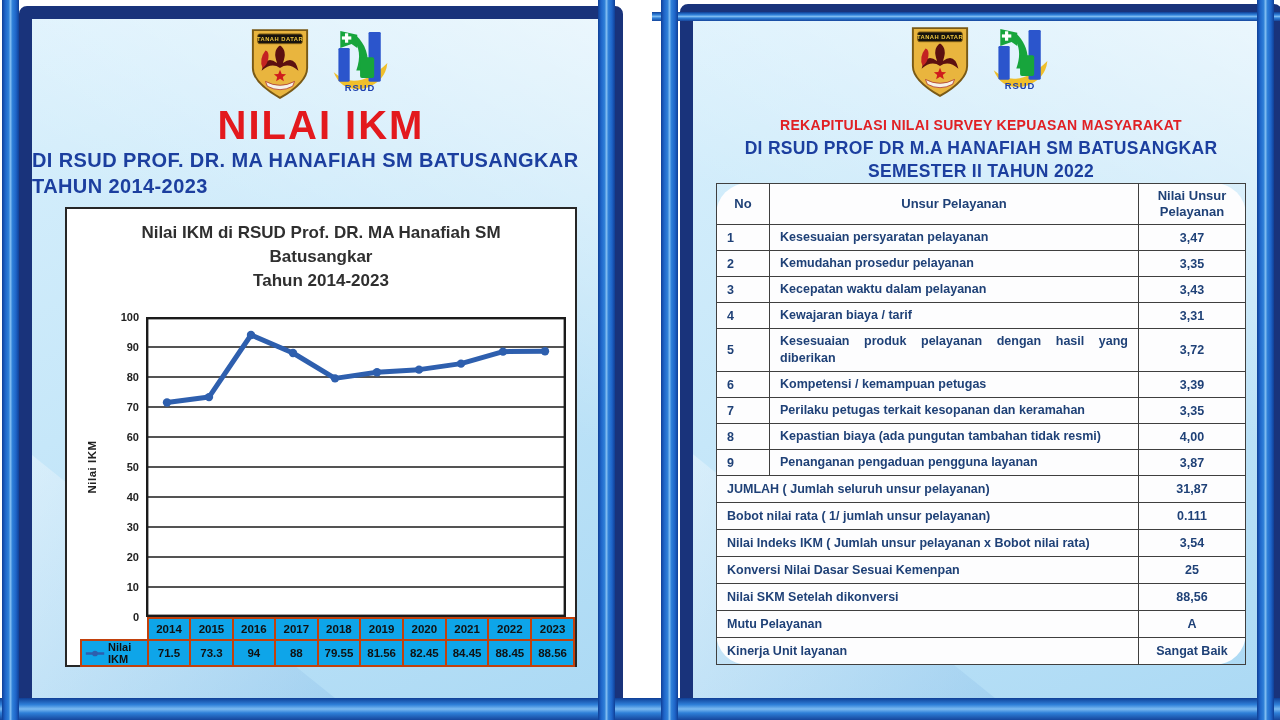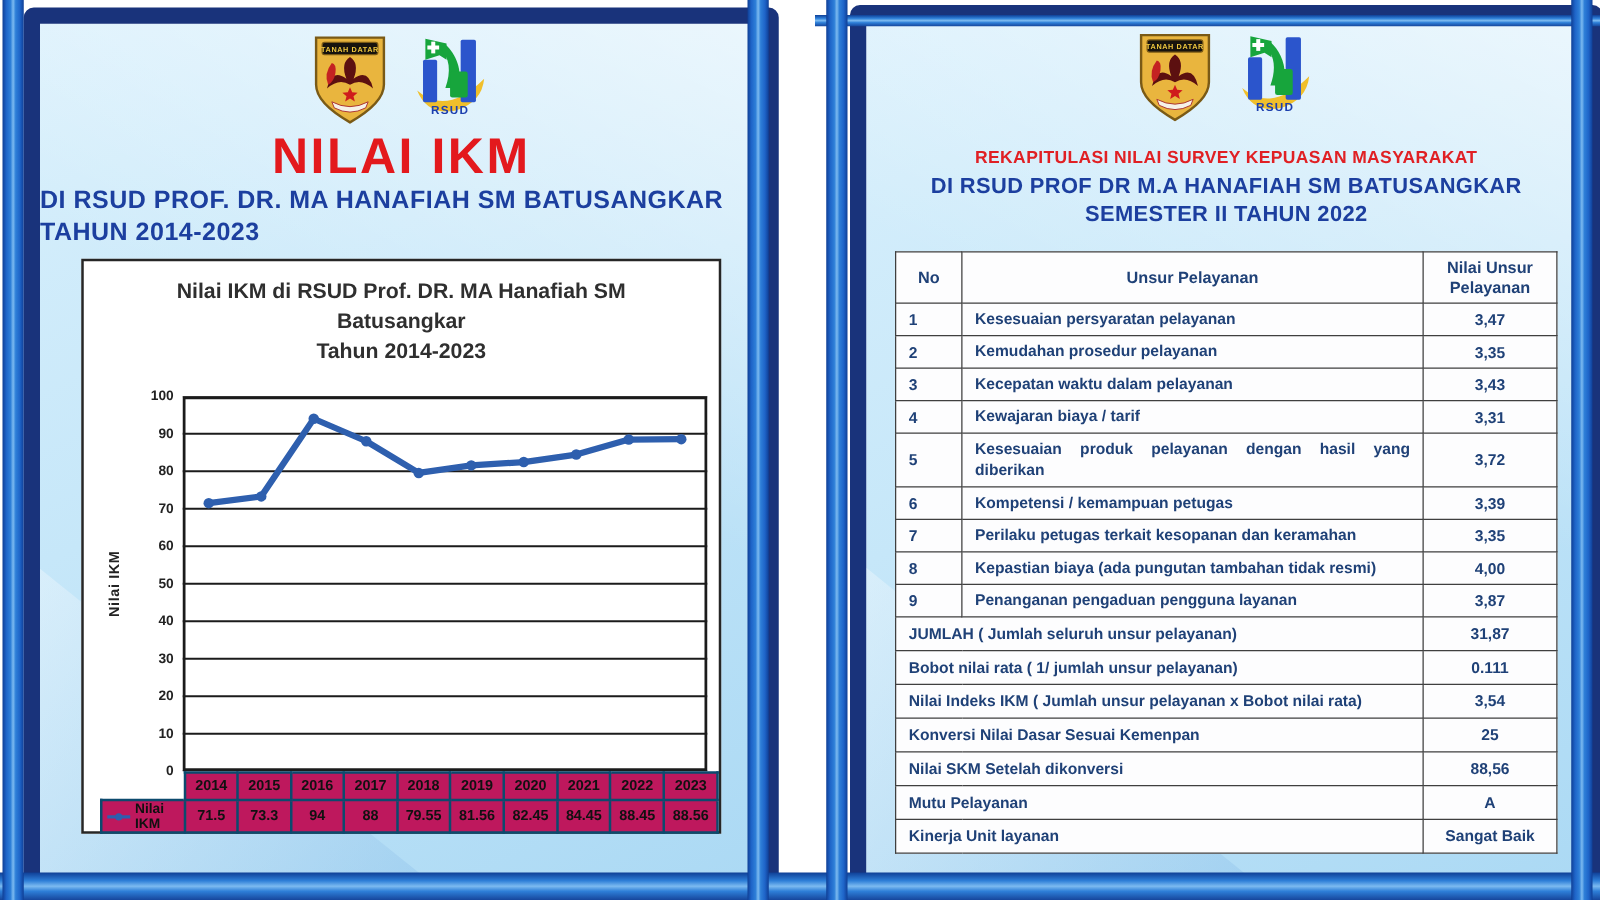--- a/index.html
+++ b/index.html
@@ -35,29 +35,29 @@
   .r-sub{text-align:center;color:#1c3f9f;font-size:17.5px;line-height:23px;letter-spacing:.3px;font-weight:900;}
   
   .chart-box{position:relative;width:508px;height:456px;margin:8px auto 0;background:#ffffff;border:2px solid #262626;}
   .c-title{ text-align:center;color:#2f2f2f;font-size:17px;line-height:24px;font-weight:700;}
   .c-title.first{margin-top:12px;}
   #plot-svg{position:absolute;left:79px;top:108px;}
   .ylab{position:absolute;width:30px;left:42px;text-align:right;color:#222;font-size:11px;line-height:16px;}
   .yaxis-title{position:absolute;left:-34px;top:251px;width:120px;height:14px;text-align:center;
     color:#222;font-size:11.5px;letter-spacing:.5px;transform:rotate(-90deg);}
   .xtable{position:absolute;left:13px;top:408px;border-collapse:collapse;table-layout:fixed;}
-  .xtable td{border:2px solid #0c4a6e;background:#be185d;width:42px;text-align:center;
+  .xtable td{border:2px solid #c2410c;background:#0ea5e9;width:42px;text-align:center;
     color:#111;font-size:11.5px;font-weight:700;padding:0;}
   .xtable tr.years td{height:20px;}
   .xtable tr.vals td{height:21px;}
   .xtable td.corner{border:none;background:transparent;width:66px;}
   .xtable td.legend{width:66px;text-align:left;}
   .legend-inner{display:flex;align-items:center;gap:3px;padding-left:3px;font-size:11px;color:#111;}
   
-  .rtable{border-collapse:collapse;background:#fdfdfe;margin:18px auto 0;width:530px;table-layout:fixed;}
+  .rtable{border-collapse:collapse;background:#fdfdfe;margin:0 auto 0;width:530px;table-layout:fixed;border-radius:32px;}
   .rtable th,.rtable td{border:1.8px solid #3f3f3f;color:#1f4177;}
   .rtable th{font-size:13px;line-height:16px;padding:4px 4px;text-align:center;font-weight:800;}
   .rtable th.h-no{width:44px;}
   .rtable th.h-val{width:98px;}
   .rtable td{font-size:12.5px;font-weight:700;}
   .rtable td.no{text-align:left;padding:4px 0 4px 10px;}
   .rtable td.label{text-align:justify;padding:4px 10px;line-height:17px;}
   .rtable td.slabel{text-align:left;padding:6px 10px;}
   .rtable td.val{text-align:center;padding:4px 2px;}
   

